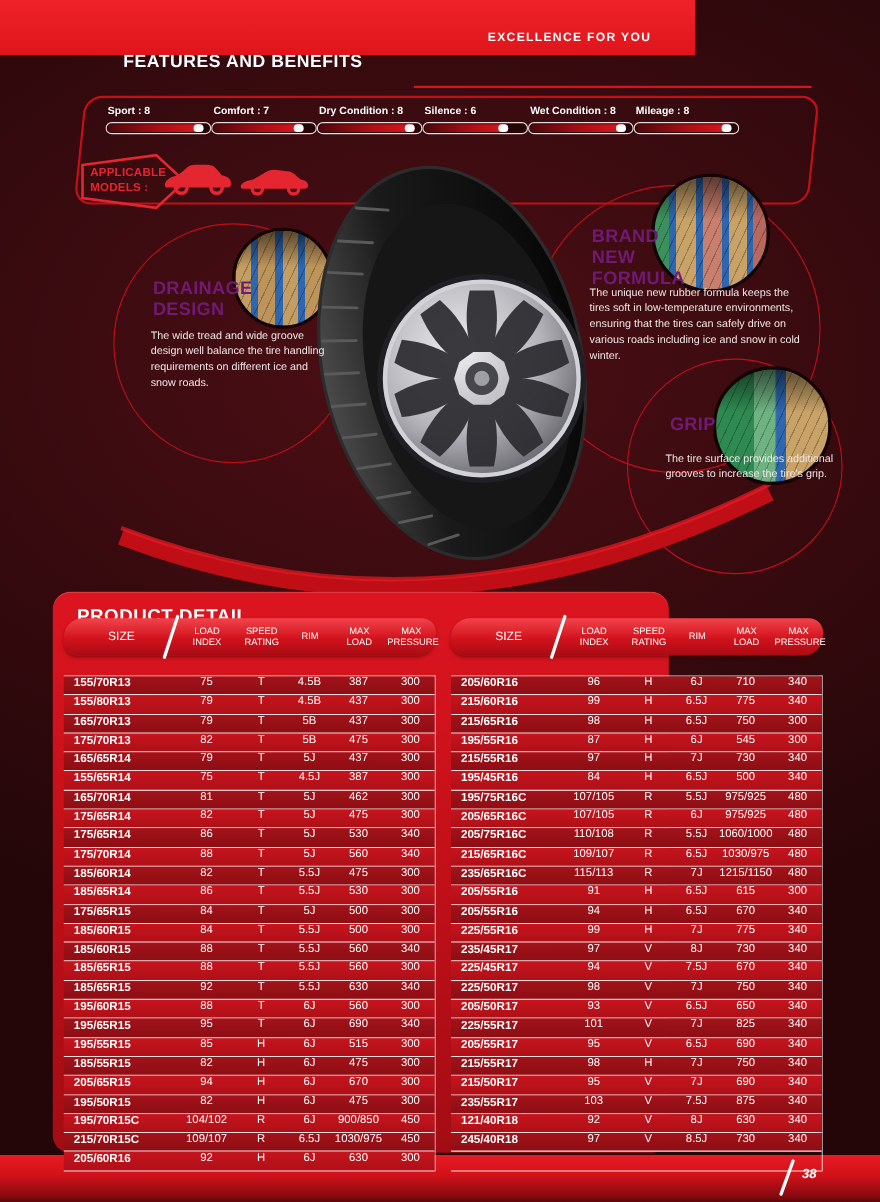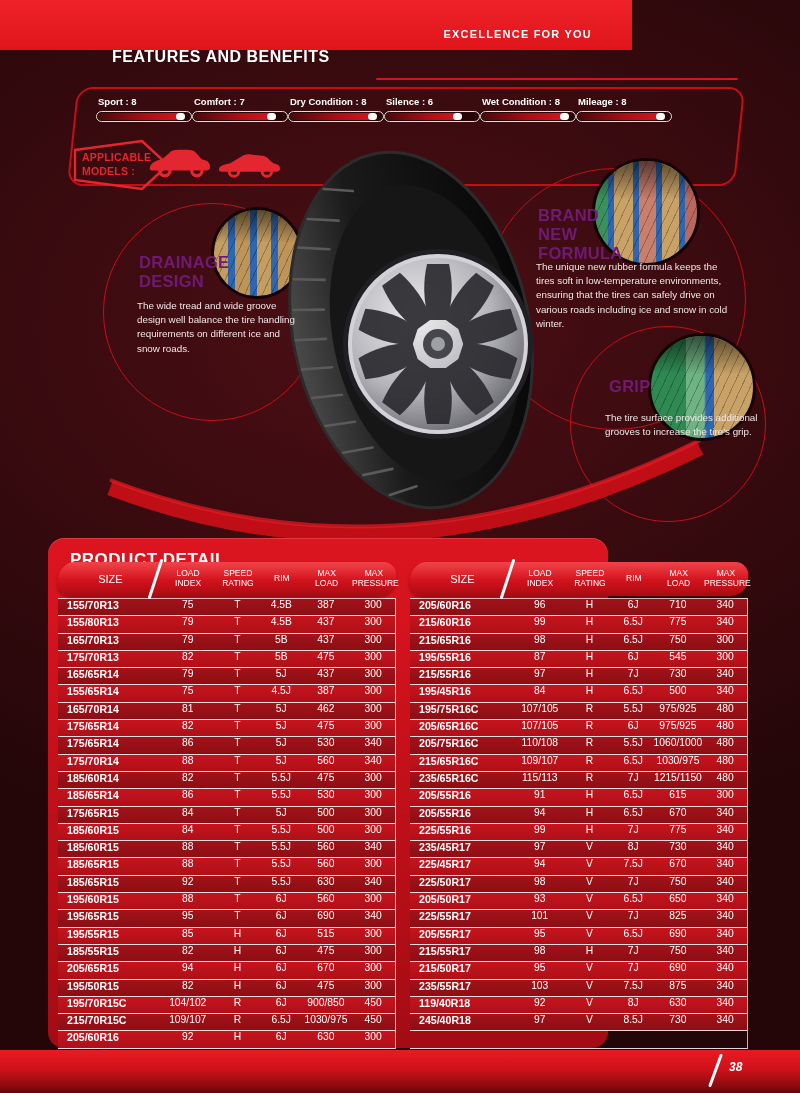--- a/index.html
+++ b/index.html
@@ -70,21 +70,21 @@
 .swoosh{position:absolute;left:0;top:430px;width:800px;height:170px;z-index:1}
 
 .panel{position:absolute;left:48px;top:538px;width:560px;height:510px;border-radius:16px;
   background:linear-gradient(180deg,#dc1520 0%,#c41019 45%,#a30c14 100%);z-index:3;
   box-shadow:inset 0 1px 0 rgba(255,255,255,.15)}
 .panel-title{position:absolute;left:22px;top:12px;color:#fff;font-weight:bold;
   font-size:17px;letter-spacing:.5px}
 .table{position:absolute;top:24px;width:338px}
 #table-left{left:10px}
 #table-right{left:362px}
-.thead{position:relative;height:34px;margin-bottom:2px}
+.thead{position:relative;height:34px;margin-bottom:18px}
 .thead-bg{position:absolute;inset:0;border-radius:15px;transform:skewX(-7deg);
   background:linear-gradient(180deg,#f2444b,#d2121c 55%,#a80c14);
   box-shadow:0 2px 3px rgba(70,0,0,.45)}
 .thead-cells{position:absolute;inset:0;display:flex;align-items:center}
 .th{color:#fff;font-size:8.5px;line-height:1.12;text-align:center;white-space:pre-line}
 .th.c0{font-size:11px}
 .slash{position:absolute;left:28.5%;top:-4px;width:3px;height:42px;background:#fff;
   transform:rotate(18deg);border-radius:2px;z-index:2}
 .c0{width:31%}.c1{width:15%}.c2{width:14.5%}.c3{width:11.5%}.c4{width:15%}.c5{width:13%}
 .tbody{border-top:1px solid rgba(255,255,255,.85);border-right:1px solid rgba(255,255,255,.7)}
@@ -677,21 +677,21 @@
         </div>
         <div class="t-row">
           <div class="td c0">235/55R17</div>
           <div class="td c1">103</div>
           <div class="td c2">V</div>
           <div class="td c3">7.5J</div>
           <div class="td c4">875</div>
           <div class="td c5">340</div>
         </div>
         <div class="t-row">
-          <div class="td c0">119/40R18</div>
+          <div class="td c0">121/40R18</div>
           <div class="td c1">92</div>
           <div class="td c2">V</div>
           <div class="td c3">8J</div>
           <div class="td c4">630</div>
           <div class="td c5">340</div>
         </div>
         <div class="t-row">
           <div class="td c0">245/40R18</div>
           <div class="td c1">97</div>
           <div class="td c2">V</div>

